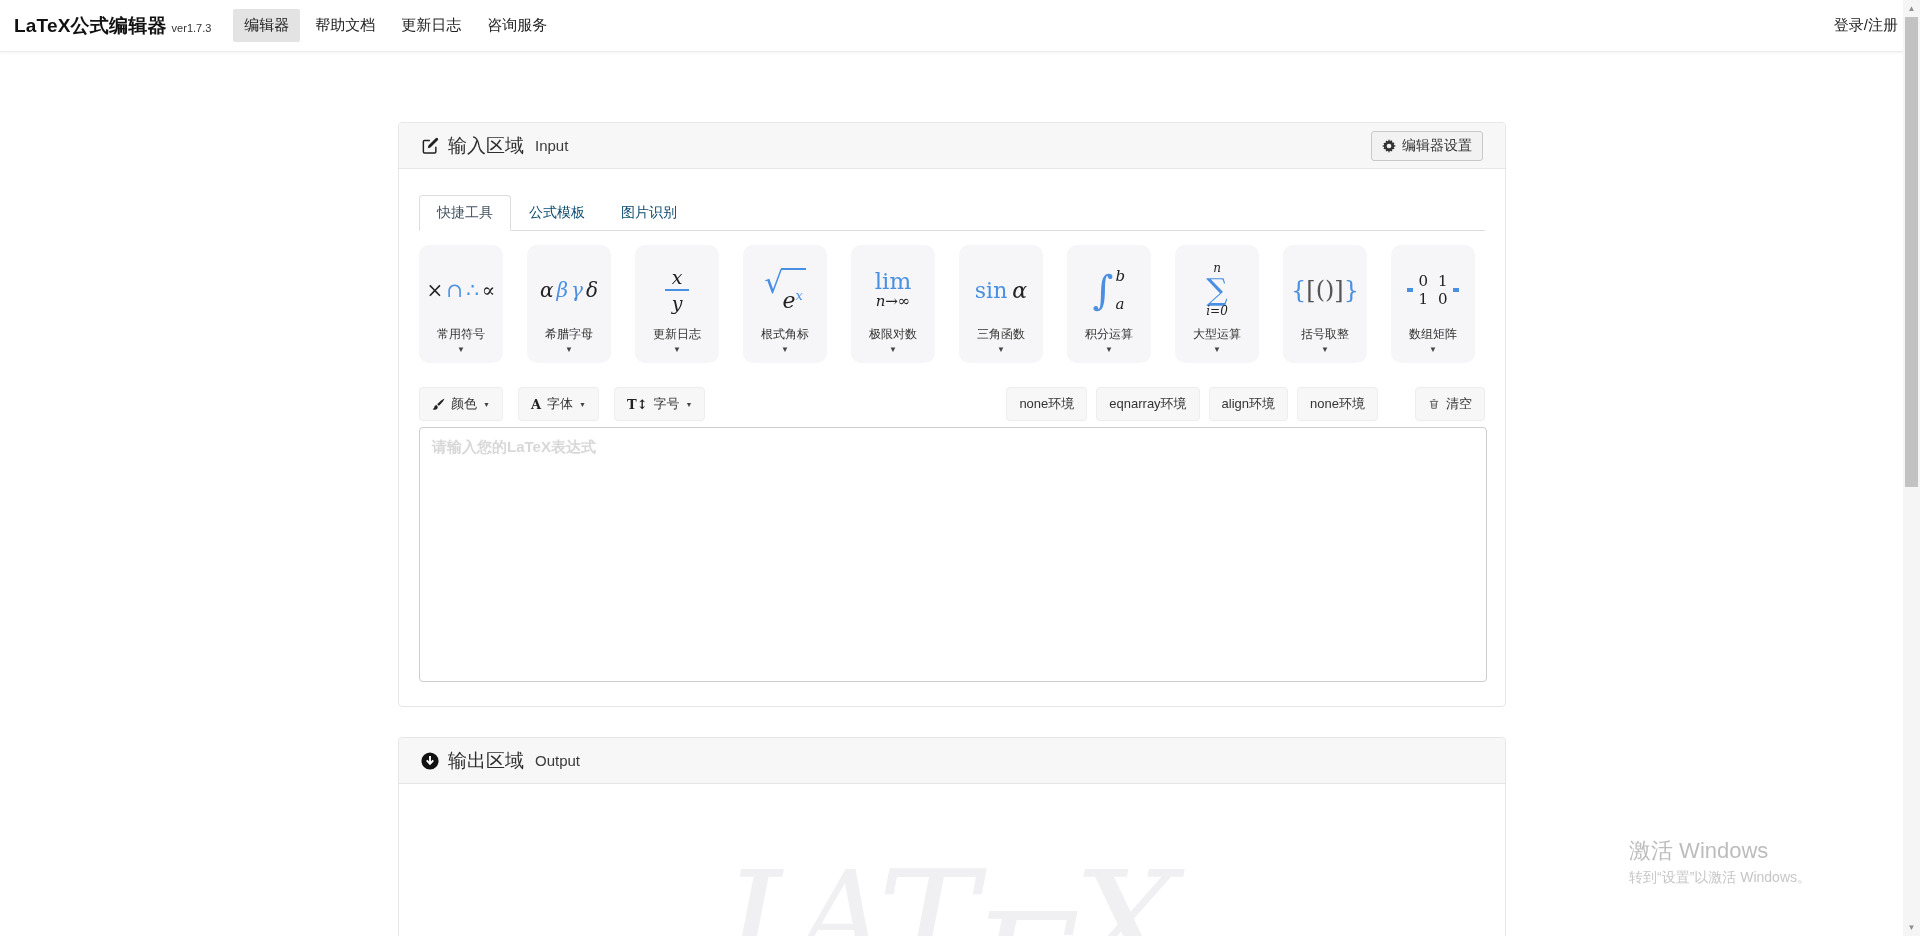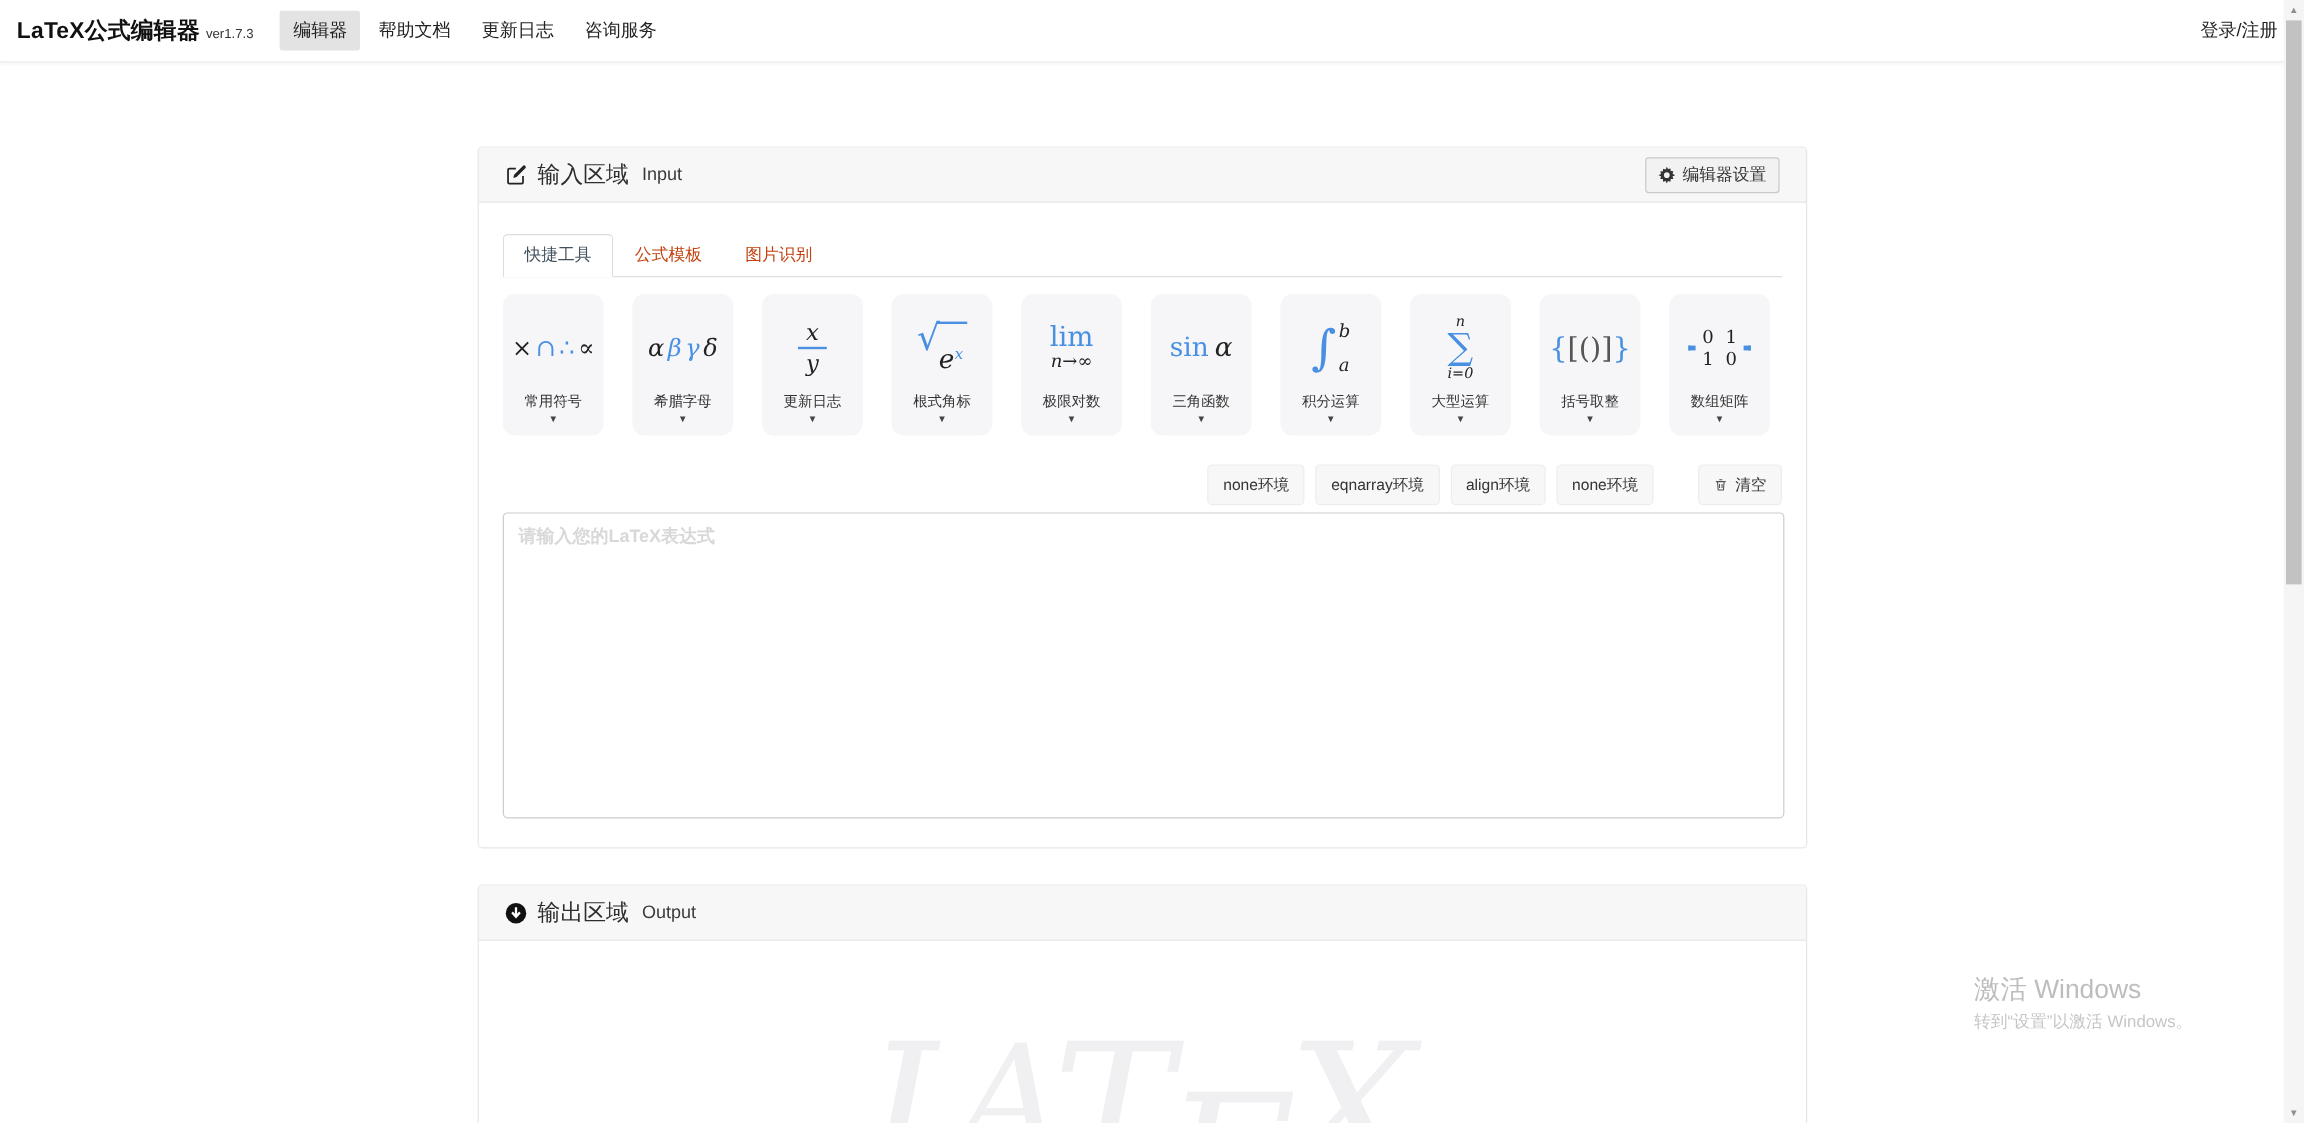--- a/index.html
+++ b/index.html
@@ -29,21 +29,21 @@
   .card-title .en{font-size:15px;color:#3a3a3a;margin-left:2px;}
   .hdr-btn{margin-left:auto;display:flex;align-items:center;gap:6px;background:#f2f2f3;
            border:1px solid #c9c9c9;border-radius:3px;padding:5px 10px;font-size:14px;
            color:#333;cursor:pointer;}
   #input-card{top:122px;height:585px;}
   #output-card{top:737px;height:420px;}
   .card-body{padding:0 20px;}
 
   
   .tabs{display:flex;align-items:flex-end;margin-top:25px;border-bottom:1px solid #ddd;}
-  .tab{font-size:14px;padding:8px 17px;color:#c2410c;cursor:pointer;position:relative;top:1px;
+  .tab{font-size:14px;padding:8px 17px;color:#0c4a6e;cursor:pointer;position:relative;top:1px;
        border:1px solid transparent;border-radius:4px 4px 0 0;}
   .tab.active{background:#fff;border-color:#ddd #ddd #fff;color:#44525f;}
 
   
   .tools{display:flex;gap:24px;margin-top:14px;}
   .tool{width:84px;height:118px;background:#f6f6f8;border-radius:10px;cursor:pointer;
         display:flex;flex-direction:column;align-items:center;padding:8px 2px 7px;}
   .tool .math{flex:1;display:flex;align-items:center;justify-content:center;
               font-family:"DejaVu Serif",serif;}
   .tlabel{font-size:12px;color:#333;line-height:14px;}
@@ -110,21 +110,21 @@
 
   
   .out-body{position:relative;height:360px;}
   .latex-wm{position:absolute;top:55px;left:0;width:100%;text-align:center;
             font-family:"DejaVu Serif",serif;font-style:italic;font-size:150px;
             color:#f0f0f2;letter-spacing:2px;white-space:nowrap;}
   .latex-wm .wa{font-size:.78em;vertical-align:.2em;margin:0 -.08em 0 -.2em;}
   .latex-wm .we{vertical-align:-.28em;margin:0 -.06em;}
 
   
-  .win-wm{position:absolute;left:1629px;top:812px;color:#bdbdbd;margin-left:16px;}
+  .win-wm{position:absolute;left:1629px;top:838px;color:#bdbdbd;}
   .win-wm .l1{font-size:22px;line-height:26px;}
   .win-wm .l2{font-size:14px;color:#c6c6c6;margin-top:5px;}
 
   
   .scrollbar{position:absolute;top:0;right:0;width:17px;height:936px;background:#f5f5f5;z-index:9;}
   .sb-arrow{height:17px;display:flex;align-items:center;justify-content:center;
             font-size:8px;color:#8f8f8f;cursor:pointer;}
   .sb-arrow.down{position:absolute;bottom:0;left:0;width:17px;}
   .sb-thumb{position:absolute;top:17px;left:2px;width:13px;height:470px;background:#c2c2c2;
             border-radius:0;cursor:pointer;}
@@ -293,20 +293,41 @@
             <span class="rb"></span>
           </div>
           <div class="tlabel">数组矩阵</div>
           <div class="tcaret">▼</div>
         </div>
 
       </div>
 
       
       <div class="fmt-row">
+        <div class="fmt-left">
+          <button class="fmt-btn">
+            <span>
+              <svg viewBox="0 0 16 16" width="13" height="13">
+                <path fill="#222" d="M15.2.8c-1.8.2-6.7 4.4-8.8 6.9l1.9 1.9c2.5-2.1 6.7-7 6.9-8.8zM5.6 8.6c-1.4.1-2.7 1.4-2.8 2.8-.1 1-.8 1.8-2 2.1.9 1 2.2 1.2 3.4 1 1.9-.3 3.1-1.8 2.9-3.6z"></path>
+              </svg>
+            </span>
+            <span>颜色</span>
+            <span class="fmt-caret">▼</span>
+          </button>
+          <button class="fmt-btn">
+            <span class="ficon">A</span>
+            <span>字体</span>
+            <span class="fmt-caret">▼</span>
+          </button>
+          <button class="fmt-btn">
+            <span class="ficon">T↕</span>
+            <span>字号</span>
+            <span class="fmt-caret">▼</span>
+          </button>
+        </div>
         <div class="fmt-right">
           <button class="fmt-btn">
               <span>none环境</span>
             </button>
           <button class="fmt-btn">
               <span>eqnarray环境</span>
             </button>
           <button class="fmt-btn">
               <span>align环境</span>
             </button>

